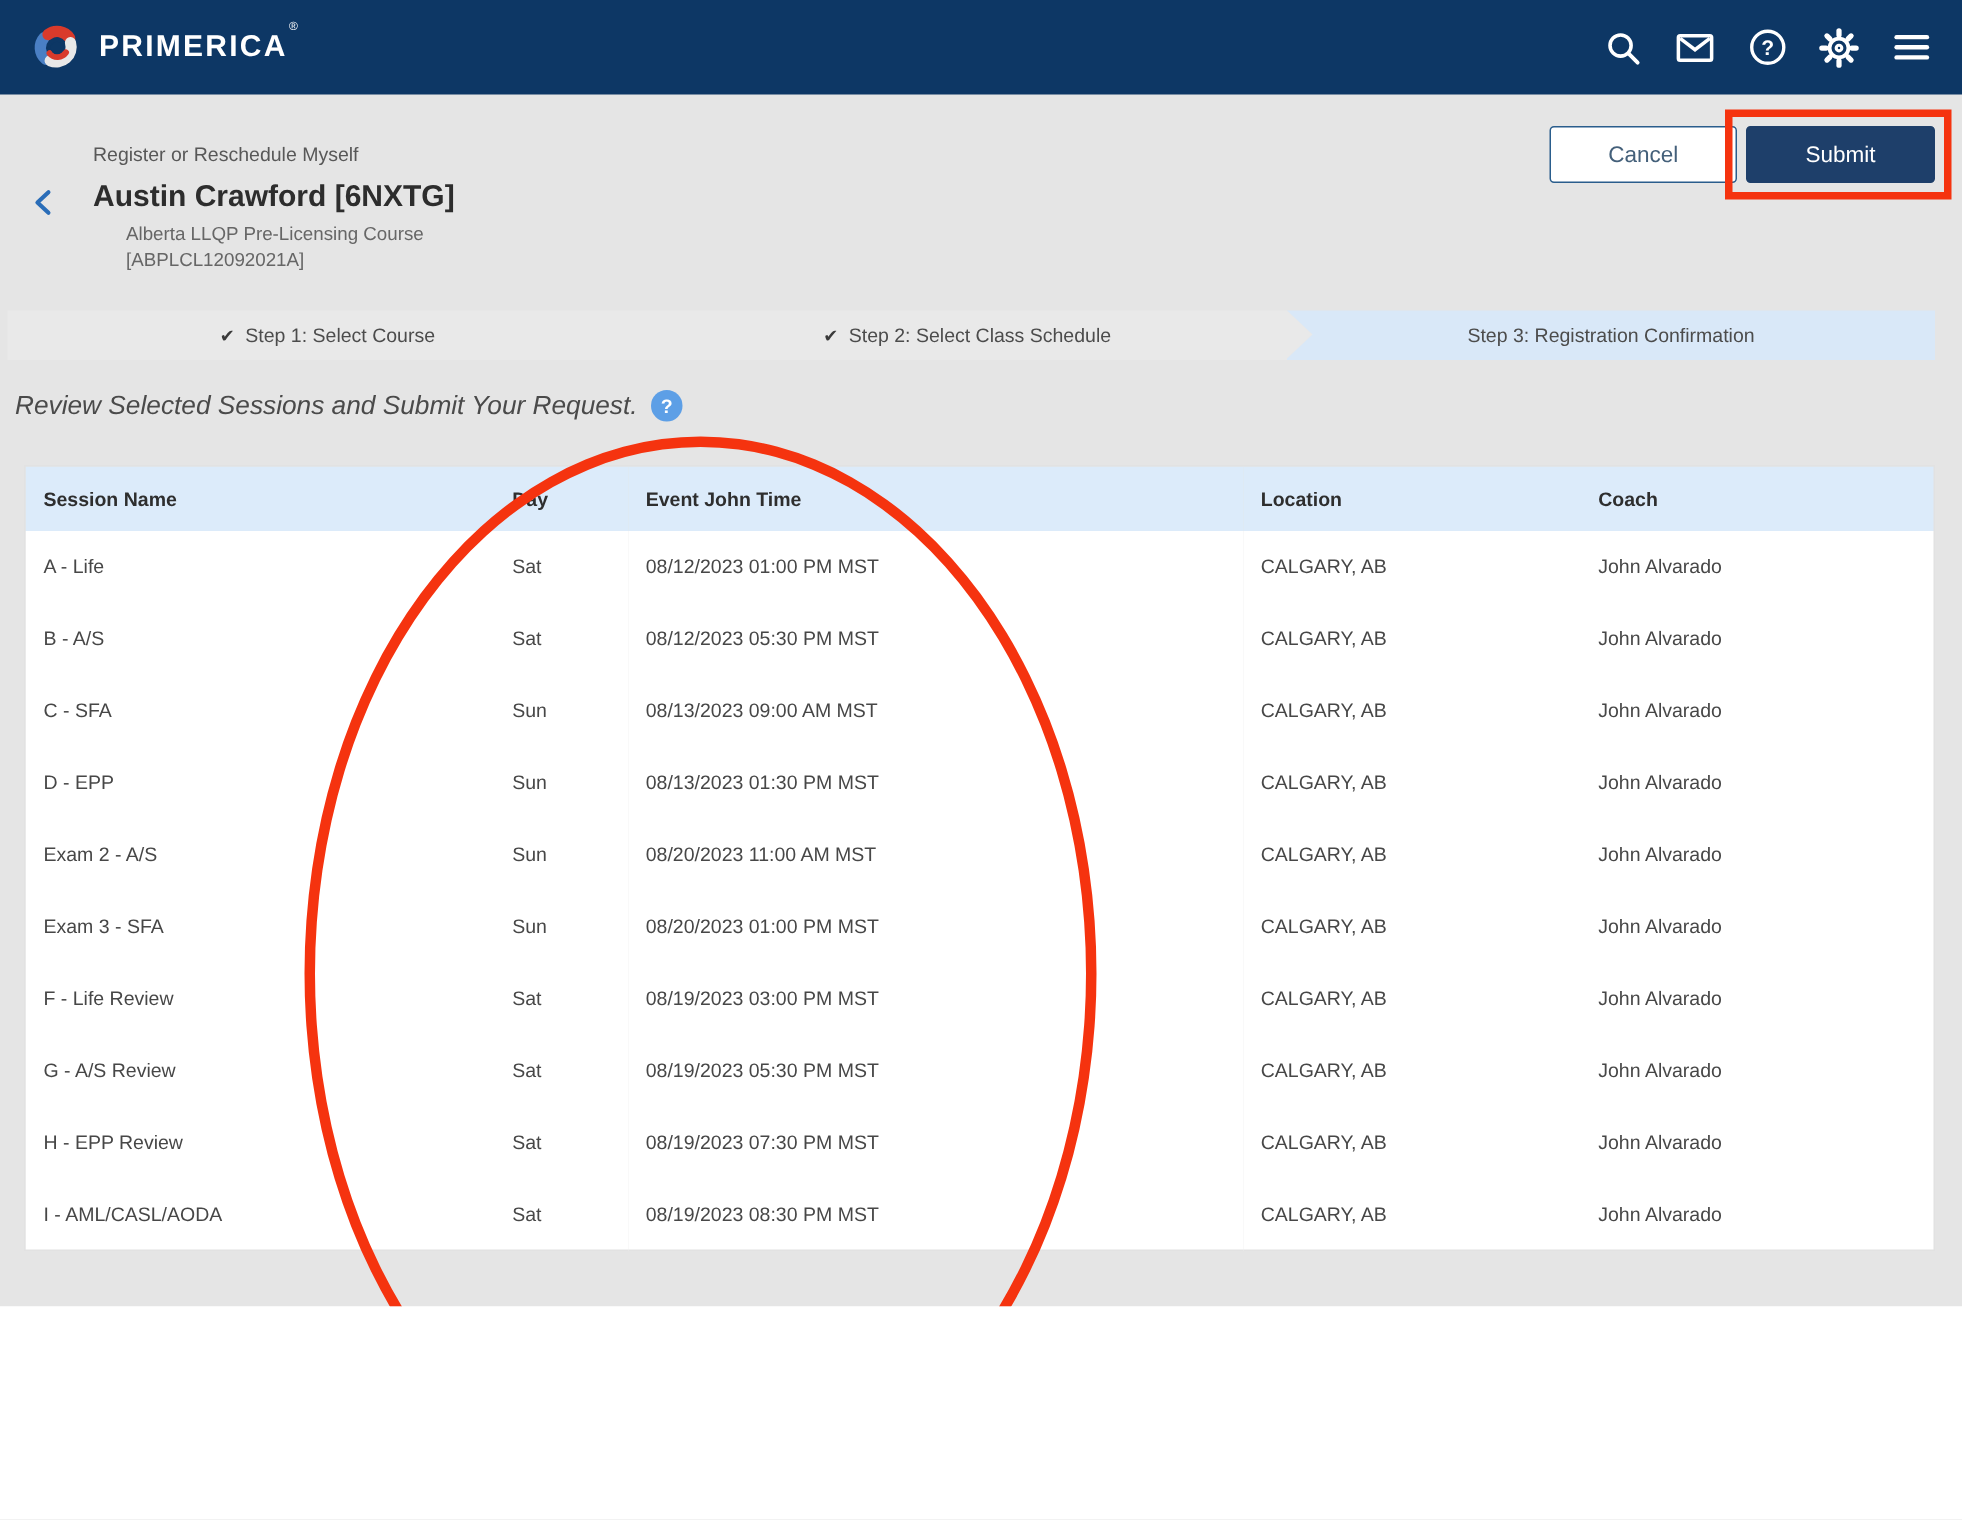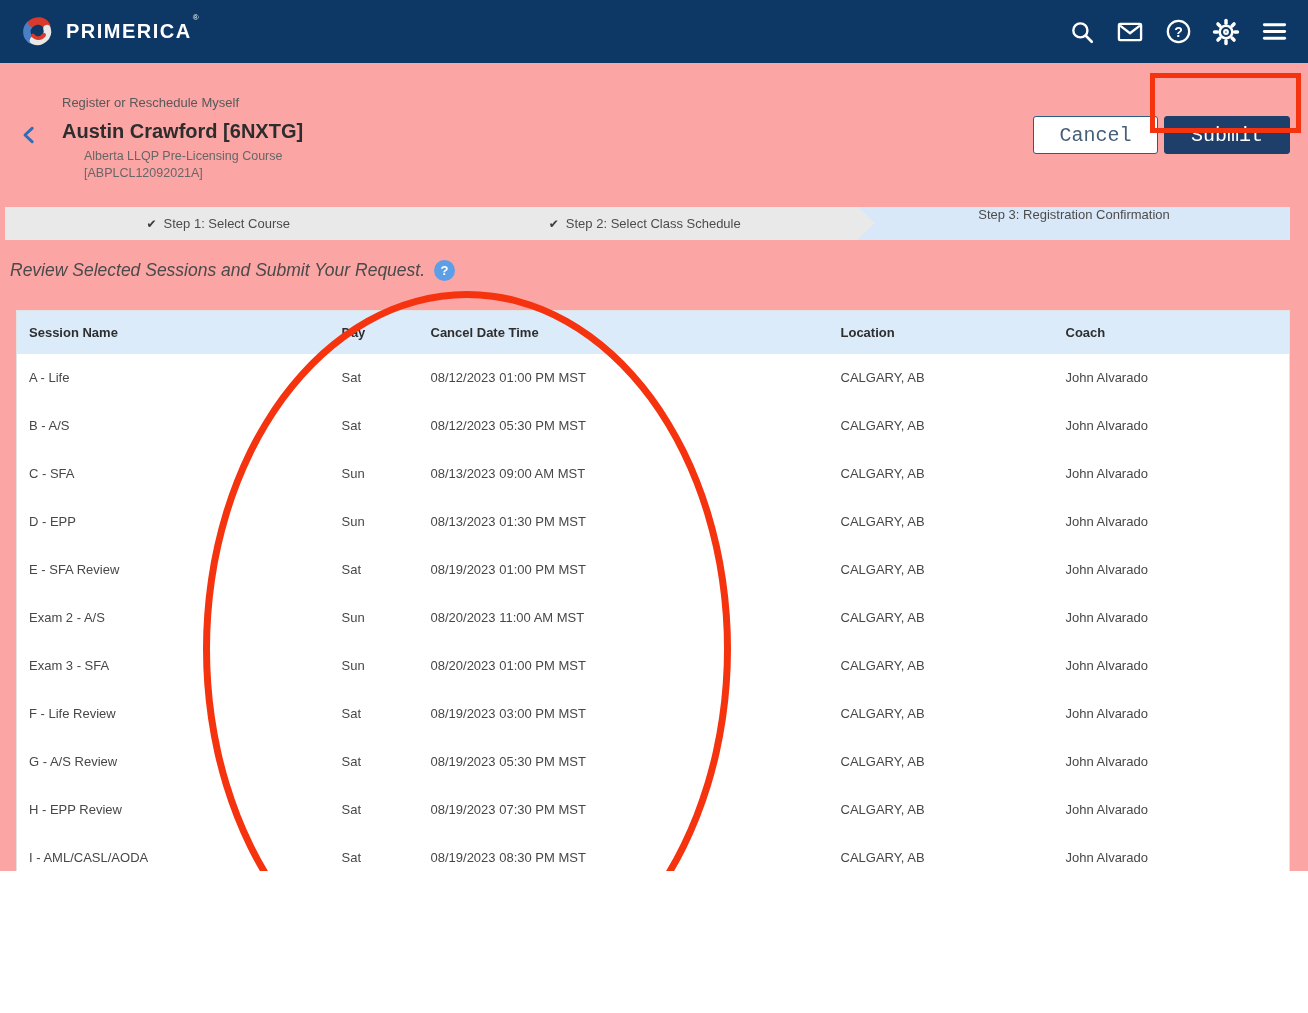--- a/index.html
+++ b/index.html
@@ -1,18 +1,18 @@
 <!DOCTYPE html>
 <html style="--navy-bar: #0d3765; --navy-button: #1e3f6a; --step-gray-bg: #e9e9e9; --step-blue-bg: #d9e8f8; --table-header-bg: #dcebfa; --table-border: #e2e2e2; --help-blue: #5d9fe6; --annotation-red: #f5330f; --link-blue: #2a6db8;"><head>
 <meta charset="utf-8">
 <style>
   * { margin:0; padding:0; box-sizing:border-box; }
   html,body { background:#fff; }
   body { font-family:"Liberation Sans", sans-serif; color:#333; }
-  .page { position:relative; width:1308px; height:871px; background:#fca5a5; overflow:hidden; }
+  .page { position:relative; width:1308px; height:871px; background:#e5e5e5; overflow:hidden; }
 
   
   .navbar{
     position:absolute; top:0; left:0; width:1308px; height:63px;
     background:var(--navy-bar,#0d3765);
     display:flex; align-items:center; justify-content:space-between;
     padding:0 20px;
   }
   .brand{ display:flex; align-items:center; gap:10px; cursor:pointer; }
   .brand-text{ color:#fff; font-weight:bold; font-size:20px; letter-spacing:1.5px; }
@@ -21,35 +21,35 @@
   .nav-icon-btn{ background:none; border:none; cursor:pointer; width:28px; height:28px;
     display:flex; align-items:center; justify-content:center; }
 
   
   .breadcrumb{ position:absolute; left:62px; top:95px; font-size:13px; color:#585858; }
   .back-btn{ position:absolute; left:16px; top:123px; width:28px; height:26px;
     background:none; border:none; cursor:pointer; }
   .page-title{ position:absolute; left:62px; top:120px; font-size:20px; font-weight:700; color:#2d2d2d; }
   .page-subtitle{ position:absolute; left:62px; top:148px; font-size:12.5px; color:#666; line-height:17px;margin-left:22px; }
 
-  .btn{ font-family:Liberation Mono, monospace; font-size:20px; border-radius:3px; cursor:pointer;margin-top:32px; }
+  .btn{ font-family:Liberation Sans, sans-serif; font-size:15px; border-radius:3px; cursor:pointer; }
   .btn-cancel{ position:absolute; left:1033px; top:84px; width:125px; height:38px;
     background:#fff; border:1px solid #2a5d8c; color:#44607a; }
   .btn-submit{ position:absolute; left:1164px; top:84px; width:126px; height:38px;
     background:var(--navy-button,#1e3f6a); border:1px solid var(--navy-button,#1e3f6a); color:#fff; }
 
   
   .steps{ position:absolute; left:5px; top:207px; width:1285px; height:33px; display:flex; }
   .steps-done{ width:853px; height:33px; background:var(--step-gray-bg,#e9e9e9);
     position:relative; display:flex; z-index:1; }
   .steps-done::after{ content:''; position:absolute; left:100%; top:0;
     border-left:17px solid var(--step-gray-bg,#e9e9e9);
     border-top:16.5px solid transparent; border-bottom:16.5px solid transparent; }
   .steps-current{ flex:1; height:33px; background:var(--step-blue-bg,#d9e8f8);
-    display:flex; align-items:flex-start; justify-content:center; }
+    display:flex; align-items:center; justify-content:center; }
   .step-item{ flex:1; display:flex; align-items:center; justify-content:center; gap:7px;
     font-size:13px; color:#4c4c4c; cursor:pointer; }
   .step-check{ font-size:12px; color:#3a3a3a; }
   .step-item-current{ cursor:default; }
 
   
   .section-heading{ position:absolute; left:10px; top:260px; display:flex; align-items:center; gap:9px; }
   .section-heading-text{ font-size:17.5px; color:#4a4a4a; font-weight:400;font-style:italic; }
   .help-bubble{ width:21px; height:21px; border-radius:50%; background:var(--help-blue,#5d9fe6);
     color:#fff; font-size:13px; font-weight:bold; display:flex; align-items:center; justify-content:center;
@@ -186,21 +186,21 @@
         <col style="width:313px">
           <col style="width:89px">
           <col style="width:410px">
           <col style="width:225px">
           <col>
       </colgroup>
       <thead>
         <tr>
           <th>Session Name</th>
           <th>Day</th>
-          <th>Cancel Date Time</th>
+          <th>Event John Time</th>
           <th>Location</th>
           <th>Coach</th>
         </tr>
       </thead>
       <tbody id="sessions-tbody">
           <tr>
       <td>A - Life</td>
       <td>Sat</td>
       <td>08/12/2023 01:00 PM MST</td>
       <td>CALGARY, AB</td>
@@ -221,27 +221,20 @@
       <td>John Alvarado</td>
     </tr>
           <tr>
       <td>D - EPP</td>
       <td>Sun</td>
       <td>08/13/2023 01:30 PM MST</td>
       <td>CALGARY, AB</td>
       <td>John Alvarado</td>
     </tr>
           <tr>
-      <td>E - SFA Review</td>
-      <td>Sat</td>
-      <td>08/19/2023 01:00 PM MST</td>
-      <td>CALGARY, AB</td>
-      <td>John Alvarado</td>
-    </tr>
-          <tr>
       <td>Exam 2 - A/S</td>
       <td>Sun</td>
       <td>08/20/2023 11:00 AM MST</td>
       <td>CALGARY, AB</td>
       <td>John Alvarado</td>
     </tr>
           <tr>
       <td>Exam 3 - SFA</td>
       <td>Sun</td>
       <td>08/20/2023 01:00 PM MST</td>

